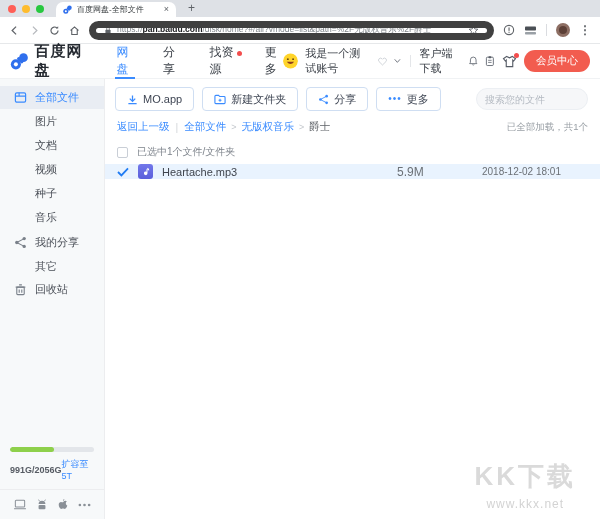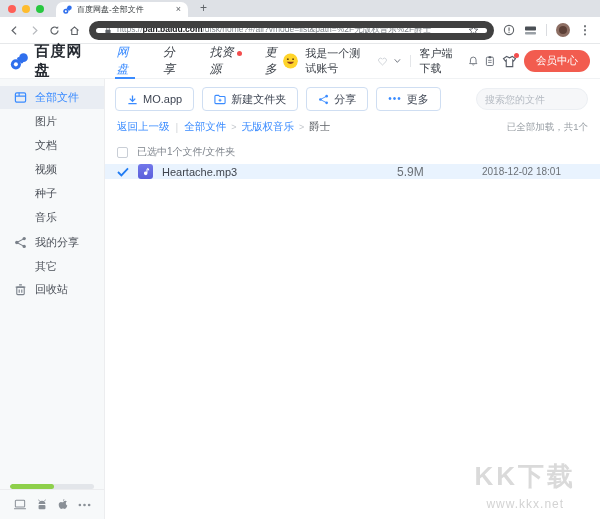--- a/index.html
+++ b/index.html
@@ -5,40 +5,40 @@
   * { margin:0; padding:0; box-sizing:border-box; }
   html,body { width:600px; height:519px; overflow:hidden; }
   body { font-family:"Liberation Sans", sans-serif; background:#fff; position:relative; }
   svg { display:block; }
 
   
   .tabbar { height:17px; background:#dee1e6; display:flex; align-items:flex-end; padding-left:8px; }
   .lights { display:flex; gap:6px; align-self:center; margin-right:12px; }
   .light { width:8px; height:8px; border-radius:50%; }
   .light.red{background:#ff5f57;} .light.yellow{background:#febc2e;} .light.green{background:#28c840;}
-  .tab { height:15px; background:#fff; border-radius:7px 7px 0 0; display:flex; align-items:center; gap:5px; width:132px; padding:0 7px; font-size:8px; color:#3c4043; }
+  .tab { height:15px; background:#fff; border-radius:7px 7px 0 0; display:flex; align-items:center; gap:5px; width:120px; padding:0 7px; font-size:8px; color:#3c4043; }
   .tab-title { flex:1; white-space:nowrap; overflow:hidden; }
   .tab-close { color:#5f6368; font-size:9px; line-height:1; }
   .newtab { color:#5f6368; font-size:12px; margin:0 0 1px 12px; align-self:center; }
 
   .urlbar { height:27px; background:#fff; border-bottom:1px solid #e6e8ea; display:flex; align-items:center; gap:9px; padding:0 9px; }
   .nav-ic { color:#5f6368; }
   .omnibox { flex:1; height:19px; border:7px solid #404040; border-radius:10px; display:flex; align-items:center; gap:5px; padding:0 8px; font-size:8.5px; color:#80868b; white-space:nowrap; overflow:hidden; }
   .url-text { flex:1; overflow:hidden; white-space:nowrap; }
   .url-domain { color:#202124; font-weight:bold; }
   .kebab { color:#5f6368; font-size:12px; font-weight:bold; }
   .br-avatar { width:14px; height:14px; border-radius:50%; background:#8d6e63; overflow:hidden; position:relative; }
   .br-avatar::after{ content:""; position:absolute; left:3px; top:3px; width:8px; height:8px; border-radius:50%; background:#5d4037; }
   .ext-divider { width:1px; height:12px; background:#dadce0; }
 
   
   .appheader { height:35px; background:#fff; border-bottom:1px solid #f0f2f4; display:flex; align-items:center; padding:0 10px; }
   .logo { display:flex; align-items:center; gap:6px; }
   .logo-text { font-size:15px; font-weight:bold; color:#252a31; letter-spacing:1px; }
-  .mainnav { display:flex; gap:27px; margin-left:27px; height:35px; align-items:stretch;font-style:italic; }
+  .mainnav { display:flex; gap:27px; margin-left:27px; height:35px; align-items:stretch; }
   .nav-item { position:relative; font-size:12px; color:#3b4048; display:flex; align-items:center; padding:0 1px; }
   .nav-item.active { color:#3a8bff; box-shadow:inset 0 -2px 0 #3a8bff; }
   .nav-dot { position:absolute; top:7px; right:-5px; width:5px; height:5px; border-radius:50%; background:#f34d4d; }
   .userarea { margin-left:auto; display:flex; align-items:center; gap:7px; font-size:11px; color:#3b4048; }
   .smiley { width:20px; height:20px; border-radius:50%; }
   .vdiv { width:1px; height:12px; background:#e4e6e9; margin:0 2px; }
   .hicon { color:#565c66; position:relative; }
   .hicon .nav-dot{ top:-2px; right:-2px; }
   .vip-btn { background:#f25c4f; color:#fff; font-size:10.5px; padding:4px 12px; border-radius:12px; white-space:nowrap; }
 
@@ -251,20 +251,24 @@
           <rect x="3" y="4.5" width="8" height="8" rx="1" stroke="currentColor" stroke-width="1.2" fill="none"></rect>
           <path d="M1.8 4.5 H12.2 M5.5 2 H8.5 M5.6 7 V10.5 M8.4 7 V10.5" stroke="currentColor" stroke-width="1.2"></path>
         </svg>
       <span>回收站</span>
     </div>
 
     <div class="side-bottom">
       <div class="progress">
         <div class="progress-fill" style="width: 52%;"></div>
       </div>
+      <div class="storage-row">
+        <span class="storage-used">991G/2056G</span>
+        <span class="storage-up">扩容至5T</span>
+      </div>
       <div class="dock">
         <svg width="14" height="11" viewBox="0 0 16 13">
             <rect x="2.5" y="1.5" width="11" height="8" rx="1" stroke="currentColor" stroke-width="1.2" fill="none"></rect>
             <path d="M1 11.5 H15" stroke="currentColor" stroke-width="1.2"></path>
           </svg>
         <svg width="12" height="13" viewBox="0 0 14 15">
             <path d="M3 7 a4 4 0 0 1 8 0 Z" fill="currentColor"></path>
             <path d="M4 3.5 L3 1.8 M10 3.5 L11 1.8" stroke="currentColor" stroke-width="1"></path>
             <rect x="3" y="8" width="8" height="5" rx="1.2" fill="currentColor"></rect>
           </svg>

